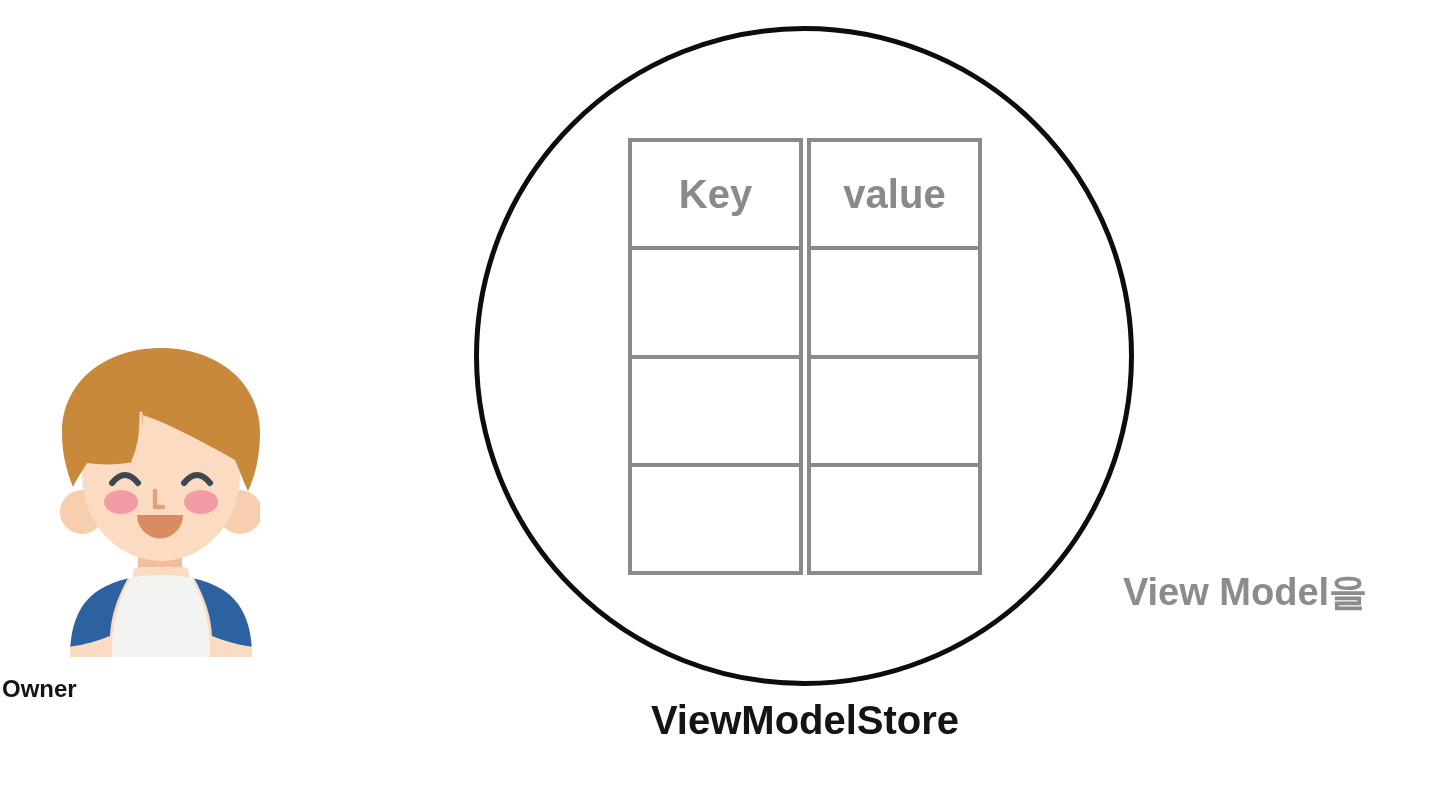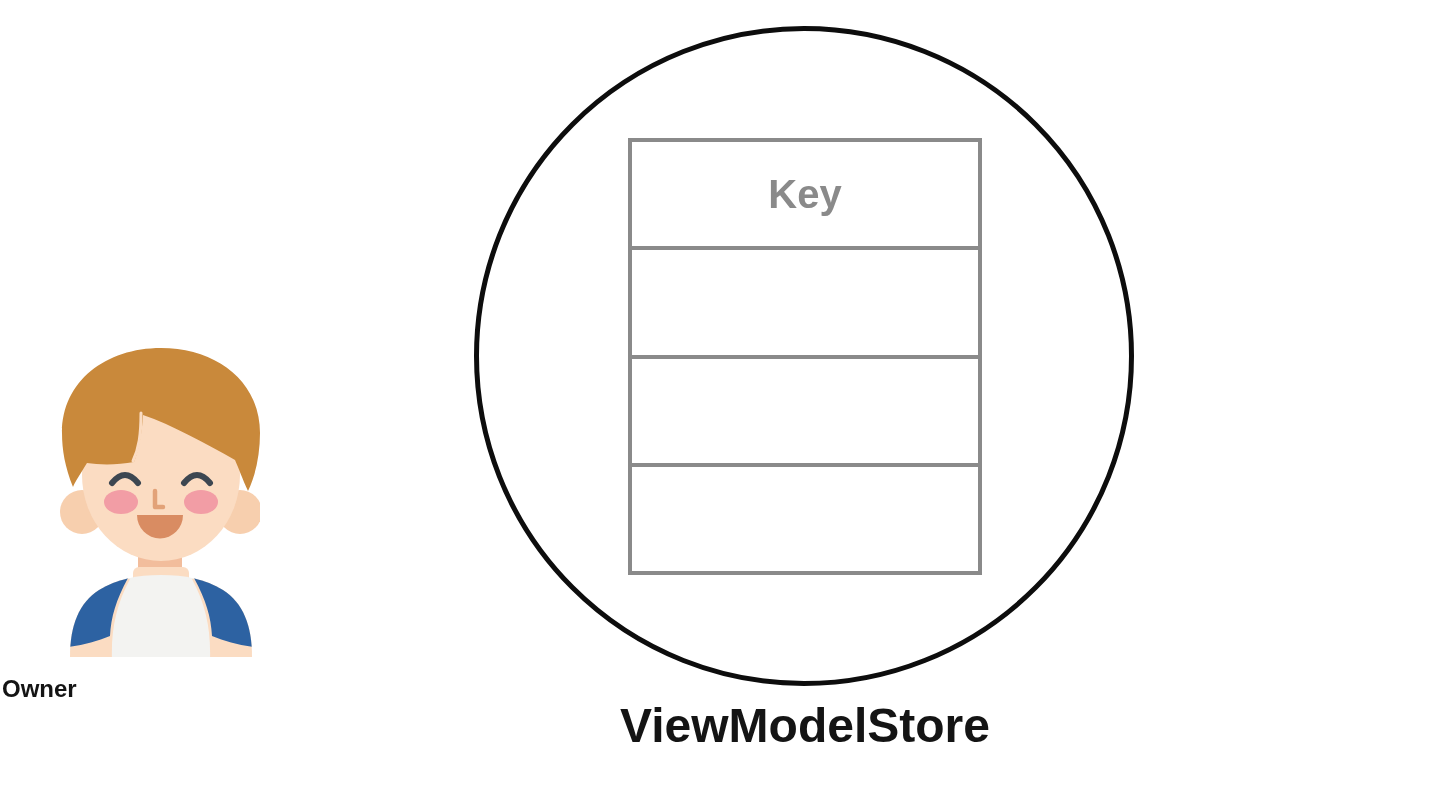--- a/index.html
+++ b/index.html
@@ -57,21 +57,21 @@
   }
   .hash-cell:first-child{border-top:none;}
   .hash-header{
     font-size:40px;font-weight:700;
     color:var(--table-header-text,#8a8a8a);
   }
 
   .store-label{
     position:absolute;left:600px;top:698px;width:410px;
     text-align:center;
-    font-size:48px;font-weight:700;
+    font-size:40px;font-weight:700;
     color:var(--label-text,#141414);
   }
 
   
   .annotation{
     position:absolute;left:1040px;top:570px;width:410px;
     text-align:center;
     font-size:38px;font-weight:700;line-height:44px;
     color:var(--annotation-text,#8c8c8c);
   }
@@ -133,20 +133,29 @@
 
   <div class="hash-table">
     <div class="hash-col">
       <div class="hash-cell">
         <span class="hash-header">Key</span>
       </div>
     <div class="hash-cell"></div>
         <div class="hash-cell"></div>
         <div class="hash-cell"></div>
       </div>
+    <div class="hash-col">
+      <div class="hash-cell">
+        <span class="hash-header">value</span>
+      </div>
+    <div class="hash-cell"></div>
+        <div class="hash-cell"></div>
+        <div class="hash-cell"></div>
+      </div>
   </div>
 
   <div class="store-label">ViewModelStore</div>
 
   <div class="annotation">
+    <div>View Model을</div>
   </div>
 
 </div>
 
 </body></html>

